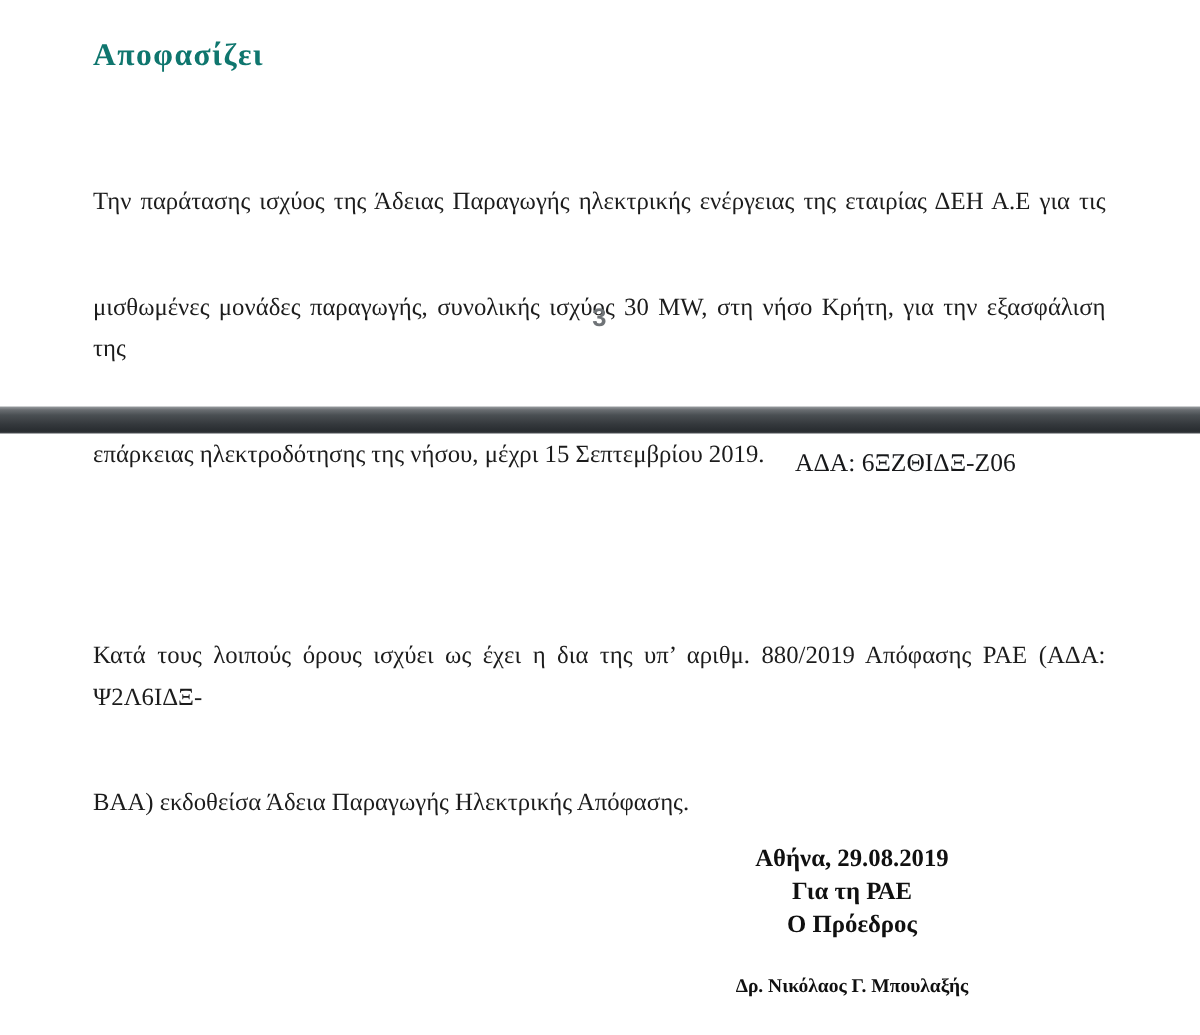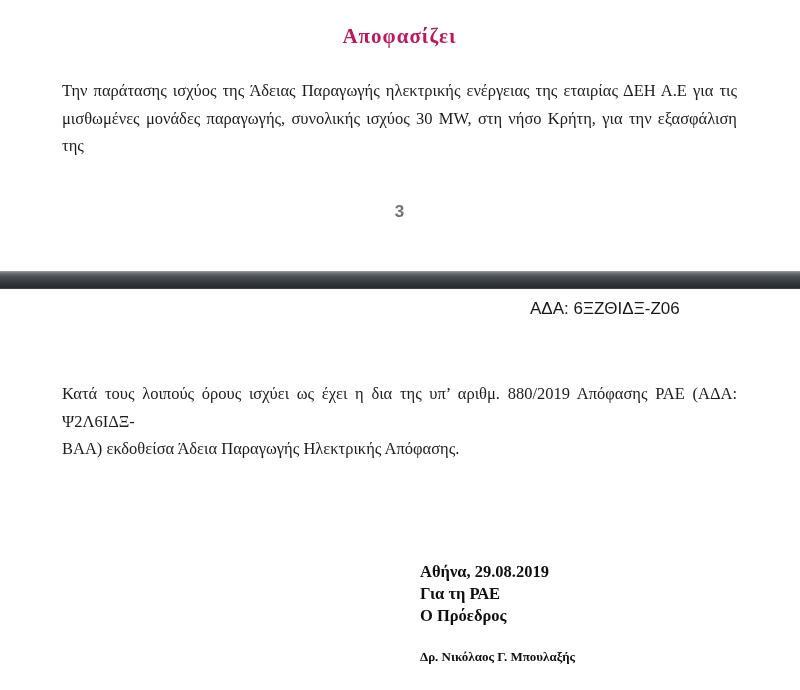--- a/index.html
+++ b/index.html
@@ -11,38 +11,38 @@
     overflow: hidden;
     font-family: "Liberation Serif", serif;
     color: #1f1f1f;
   }
 
   .doc-heading {
     position: absolute;
     left: 62px;
     width: 675px;
     top: 24px;
-    text-align: center;
+    text-align: left;
     font-weight: bold;
     font-size: 21px;
     letter-spacing: 1px;
-    color: #be185d;
+    color: #0f766e;
   }
 
   .para {
     position: absolute;
     left: 62px;
     width: 675px;
     font-size: 16.5px;
     line-height: 27.5px;
     color: #1c1c1c;
   }
   .para-1 { top: 77px; }
   .para-2 { top: 380px; }
-  .jline { text-align: justify; text-align-last: justify; }
+  .jline { text-align: justify; text-align-last: justify; margin-top: 43px; }
   .jline.last { text-align-last: left; }
 
   .page-number {
     position: absolute;
     left: 62px;
     width: 675px;
     top: 202px;
     text-align: center;
     font-family: "Liberation Sans", sans-serif;
     font-weight: bold;
@@ -62,31 +62,32 @@
       #4a4f53 32%,
       #33373b 68%,
       #282c30 92%,
       #4a4e52 100%);
   }
 
   .ada-line {
     position: absolute;
     left: 530px;
     top: 299px;
-    font-family: Liberation Sans, sans-serif;
+    font-family: Liberation Serif, serif;
     font-size: 17px;
     color: #17181a;
     white-space: nowrap;
   }
 
   .signature {
     position: absolute;
     left: 420px;
     width: 296px;
     top: 561px;
+    text-align: center;
     font-weight: bold;
     font-size: 16.5px;
     line-height: 22px;
     color: #101010;
   }
   .sig-name {
     margin-top: 19px;
     font-size: 13px;
     white-space: nowrap;
   }
@@ -94,20 +95,21 @@
 </head>
 <body>
 
 <div class="screen">
 
   <div class="doc-heading">Αποφασίζει</div>
 
   <div class="para para-1">
       <div class="jline">Την παράτασης ισχύος της Άδειας Παραγωγής ηλεκτρικής ενέργειας της εταιρίας ΔΕΗ Α.Ε για τις</div>
       <div class="jline">μισθωμένες μονάδες παραγωγής, συνολικής ισχύος 30 MW, στη νήσο Κρήτη, για την εξασφάλιση της</div>
+      <div class="jline last">επάρκειας ηλεκτροδότησης της νήσου, μέχρι 15 Σεπτεμβρίου 2019.</div>
     </div>
 
   <div class="page-number">3</div>
 
   <div class="page-separator"></div>
 
   <div class="ada-line">ΑΔΑ: 6ΞΖΘΙΔΞ-Ζ06</div>
 
   <div class="para para-2">
       <div class="jline">Κατά τους λοιπούς όρους ισχύει ως έχει η δια της υπ’ αριθμ. 880/2019 Απόφασης ΡΑΕ (ΑΔΑ: Ψ2Λ6ΙΔΞ-</div>

